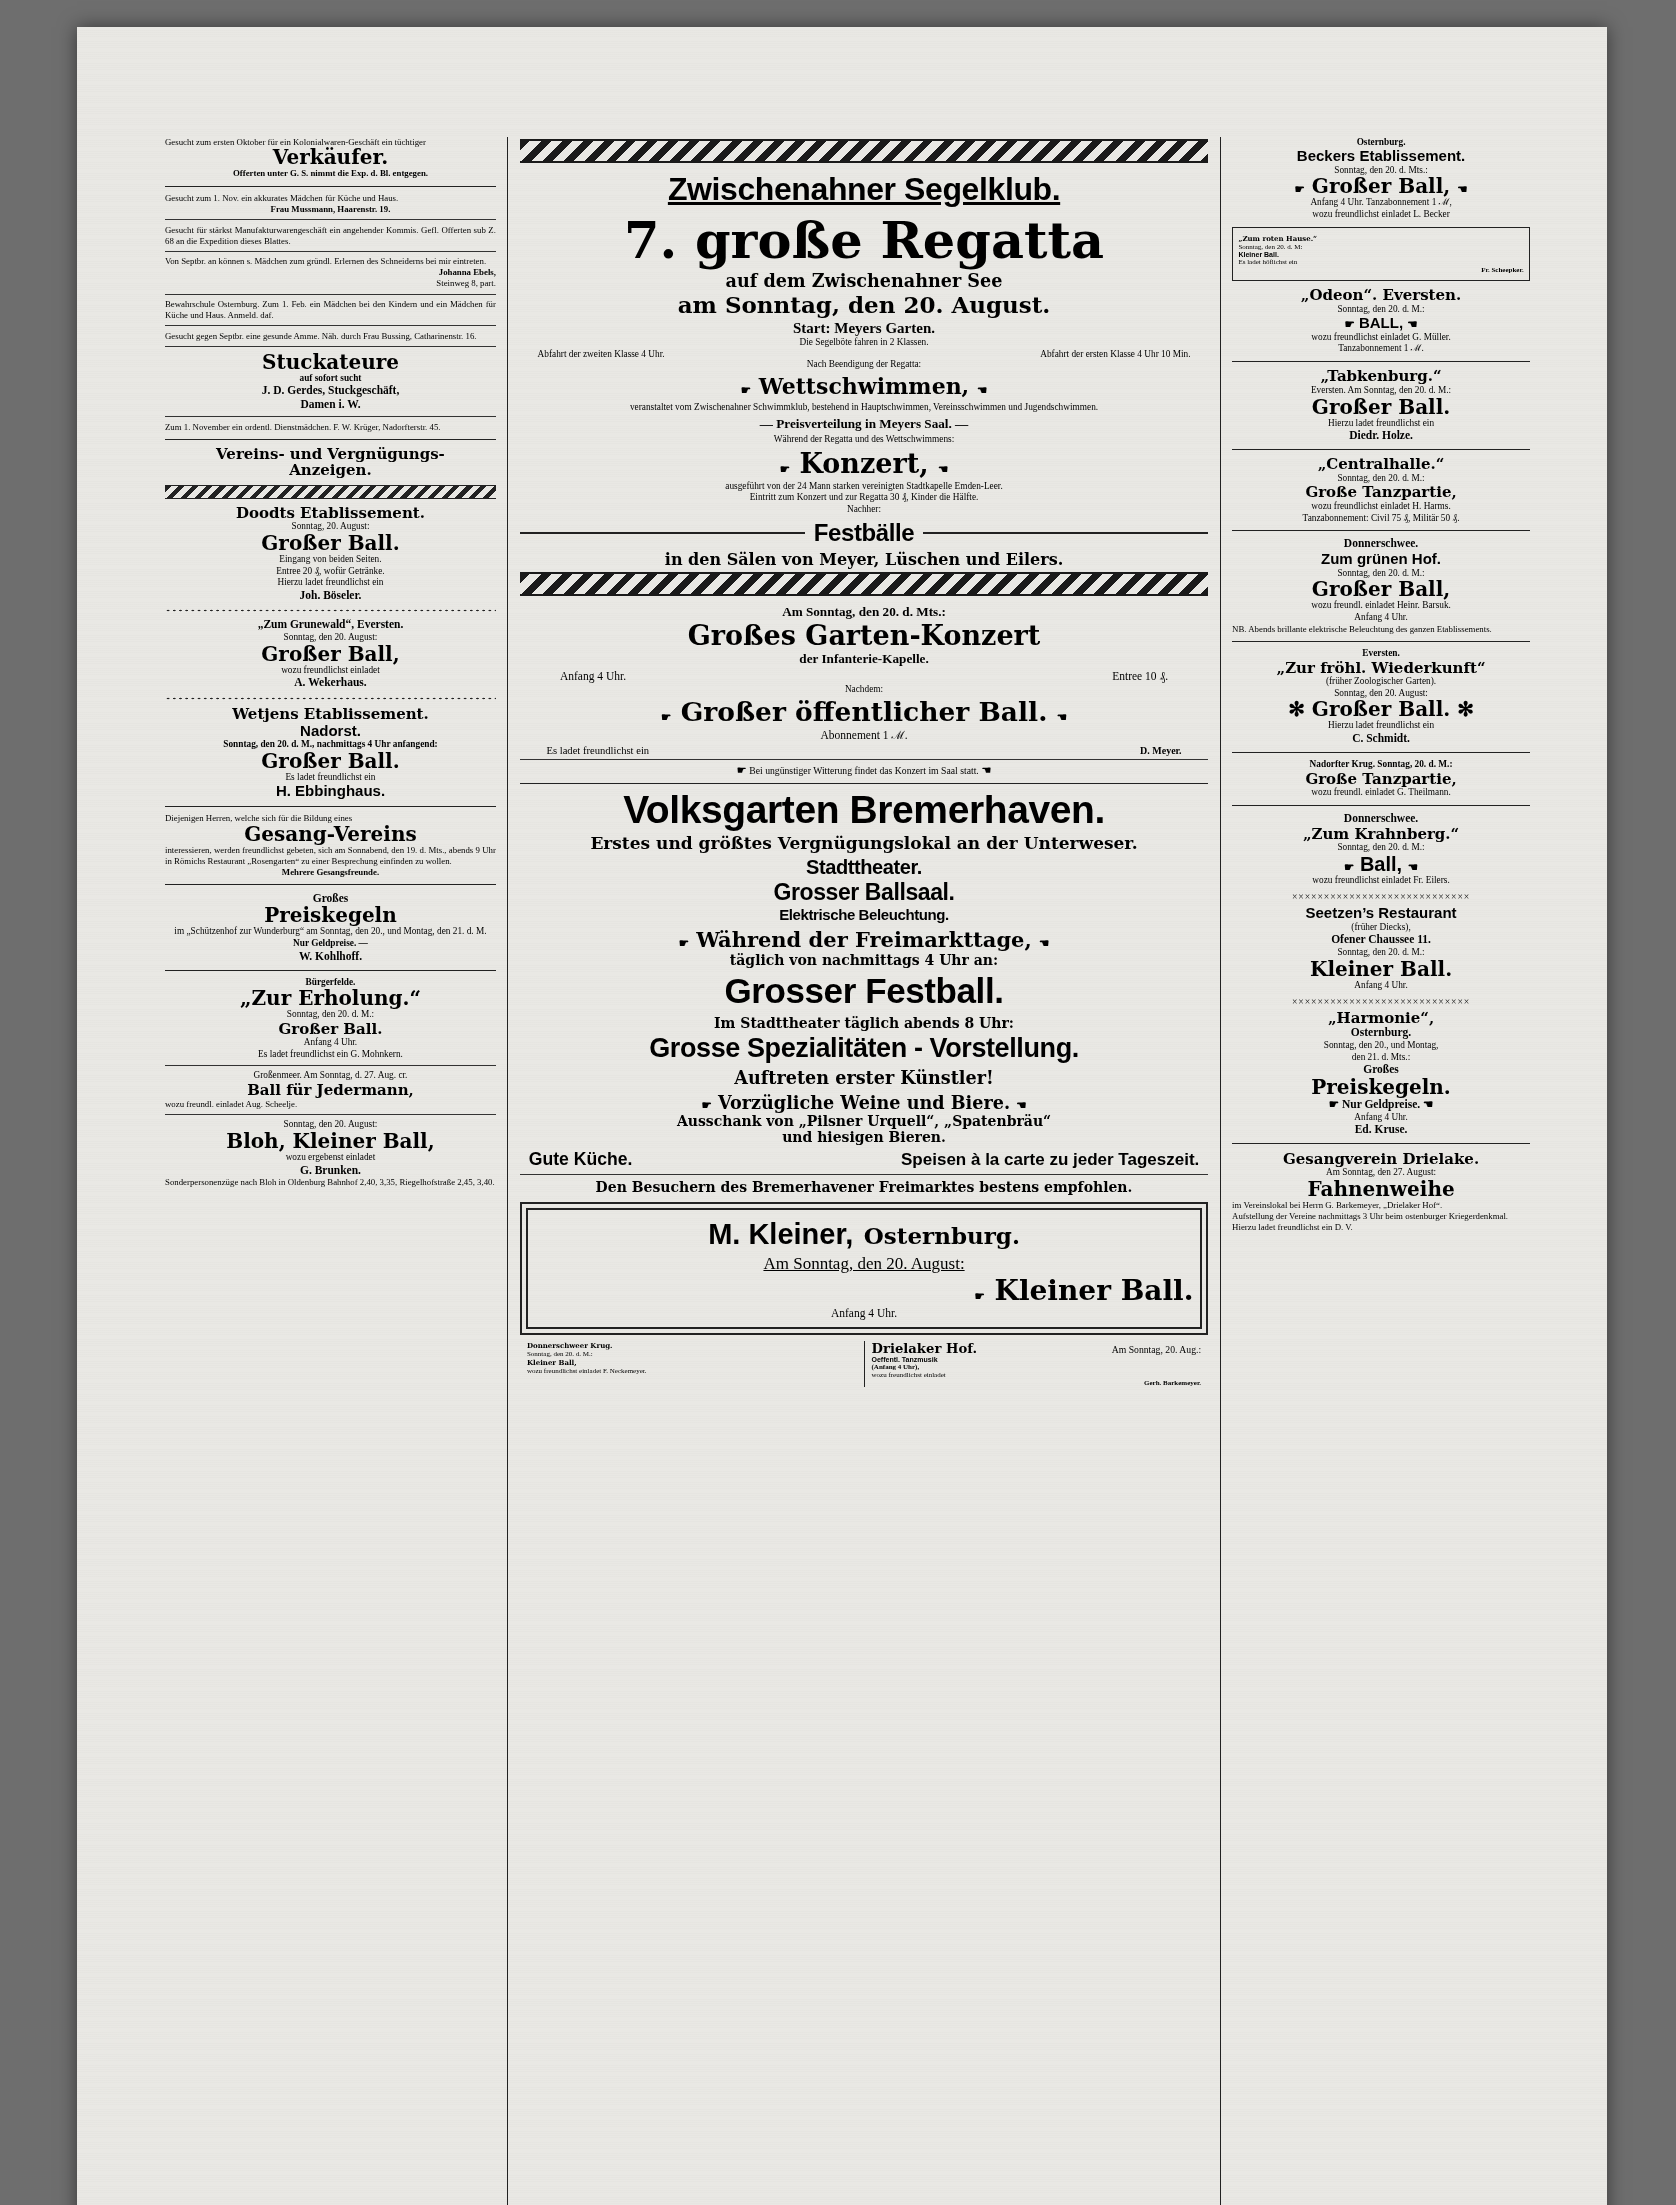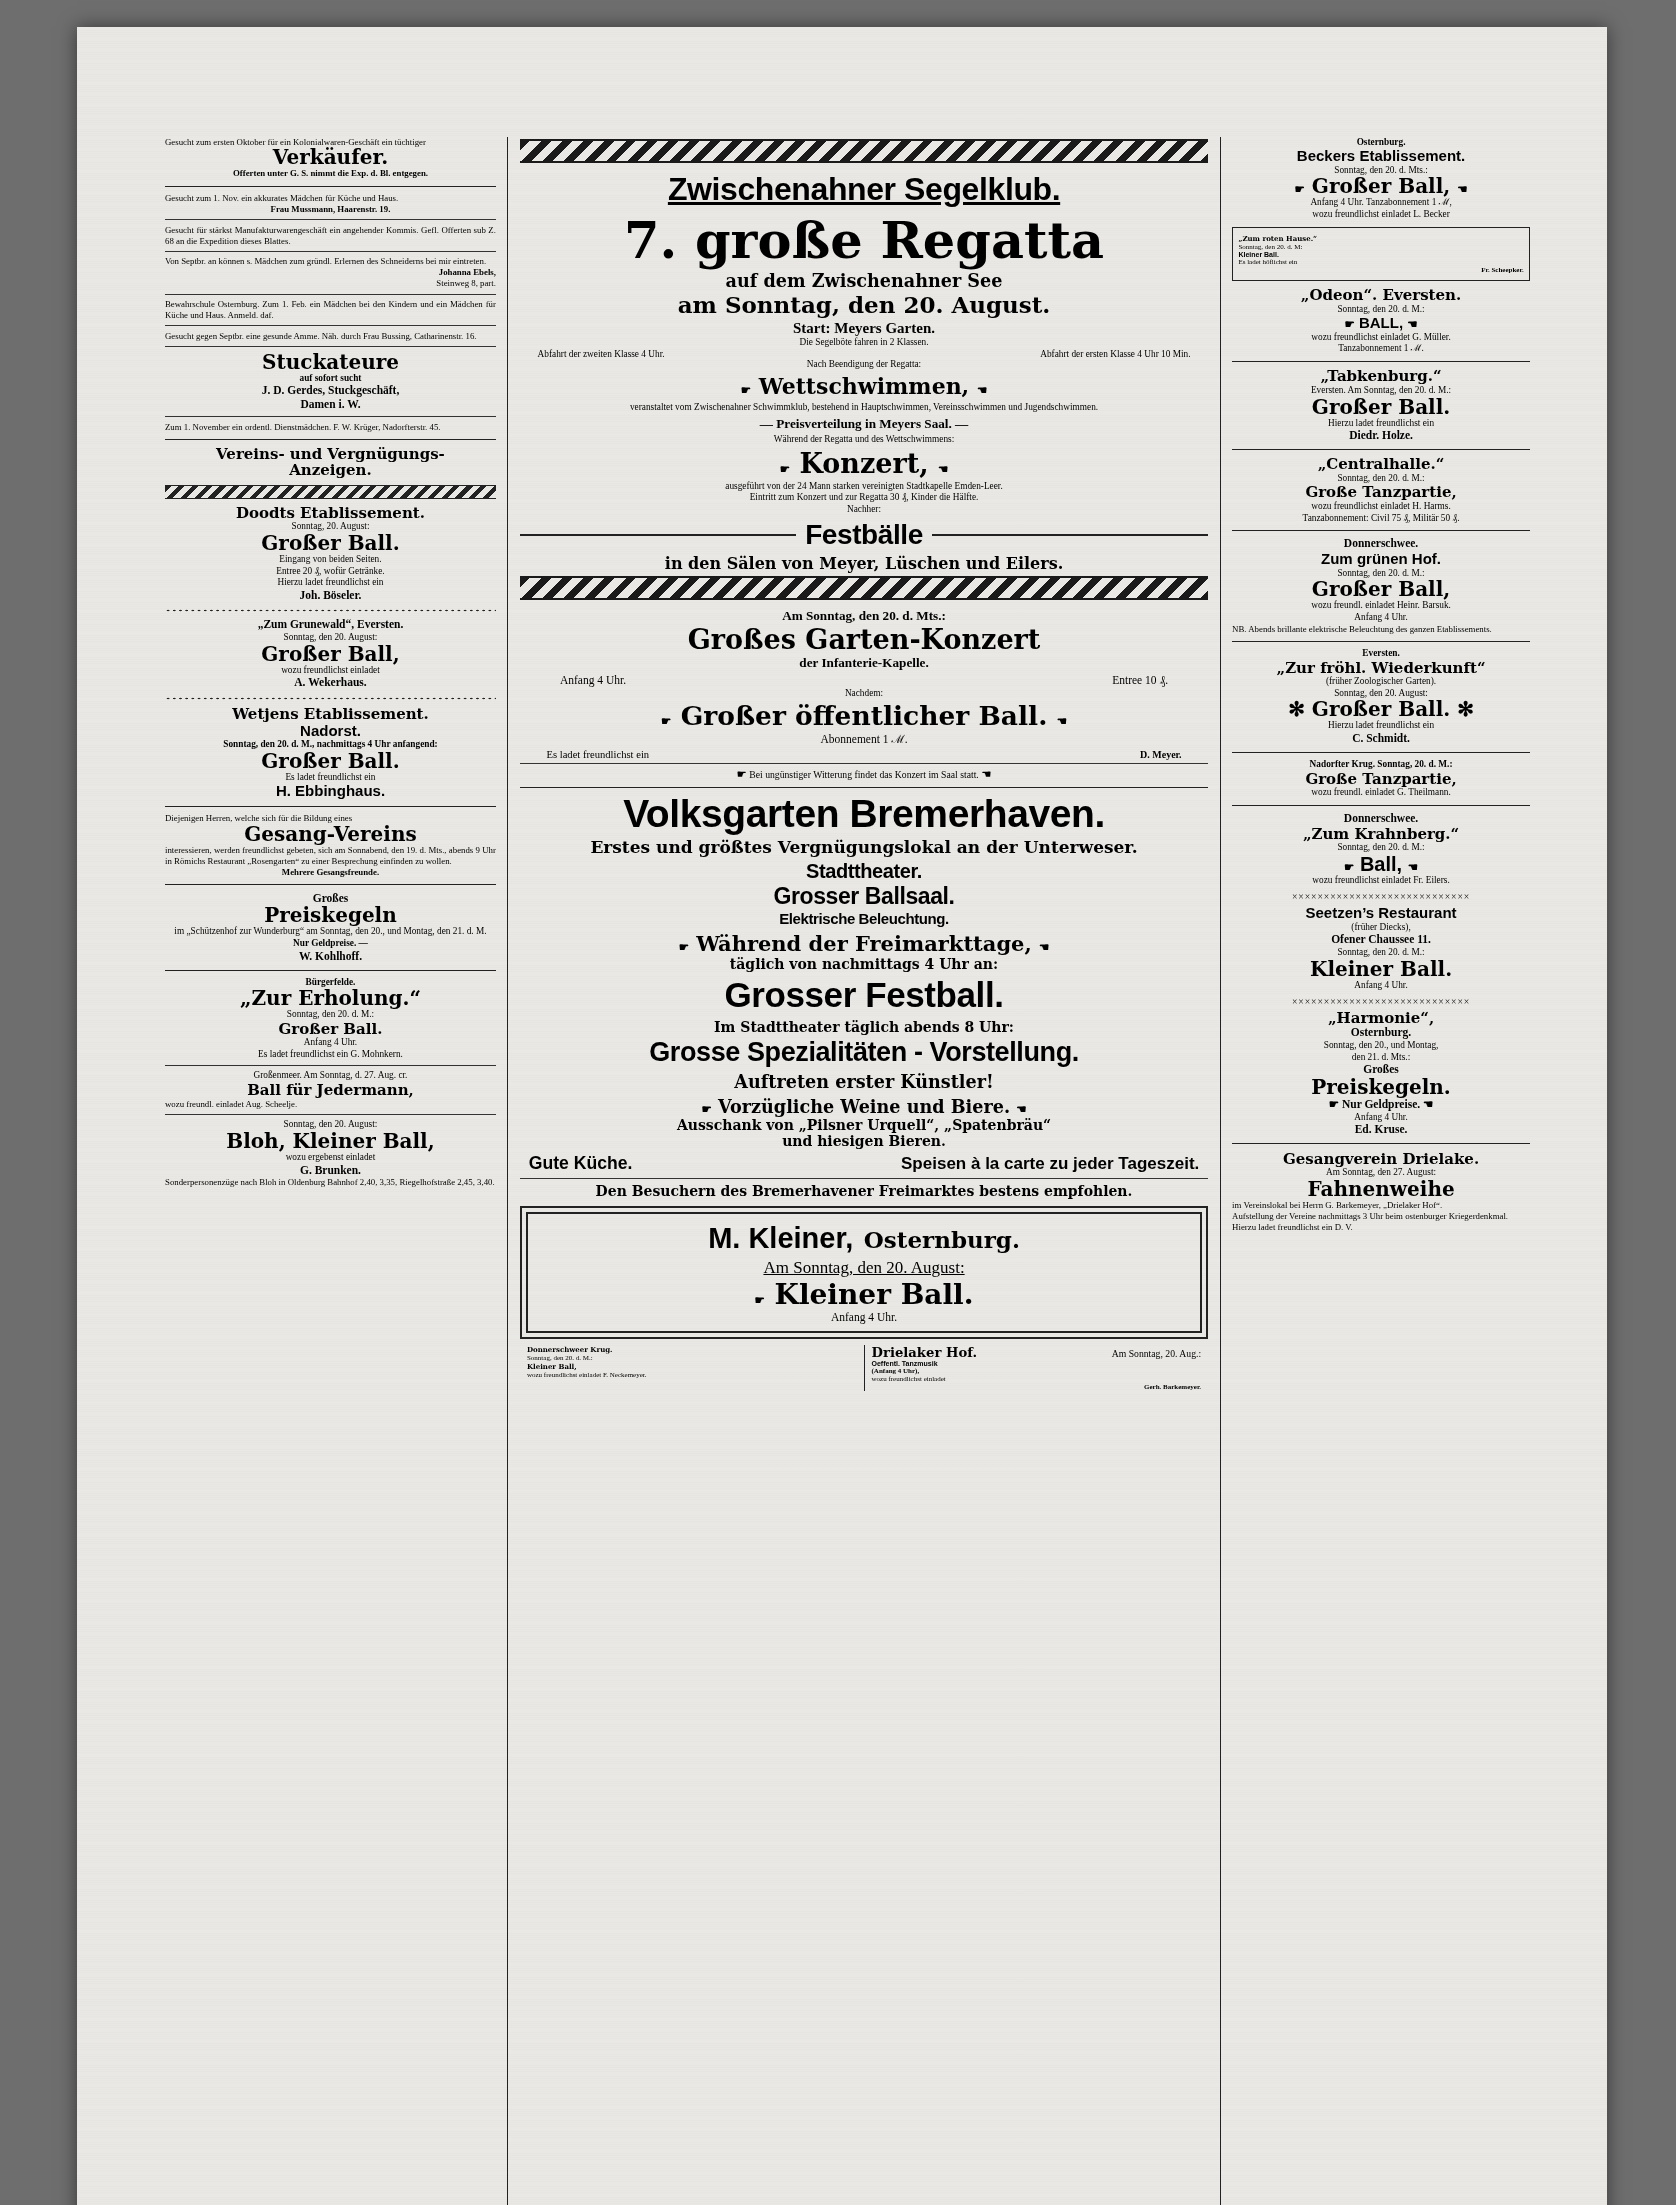--- a/index.html
+++ b/index.html
@@ -244,21 +244,21 @@
         <div class="hugefrak" style="font-size:27px;margin:1.8px 0;">
           <span class="hand">☛</span>
           <span>Konzert,</span>
           <span class="hand">☚</span>
         </div>
         <div class="t4">ausgeführt von der 24 Mann starken vereinigten Stadtkapelle Emden-Leer.</div>
         <div class="t4">Eintritt zum Konzert und zur Regatta 30 ₰, Kinder die Hälfte.</div>
         <div class="t4 right">Nachher:</div>
         <div style="display:flex;align-items:center;gap:8.8px;margin:3.5px 0;">
           <div style="flex:1;border-top:2.6px double #222;"></div>
-          <div class="hugeblk" style="font-size:28px;">Festbälle</div>
+          <div class="hugeblk" style="font-size:24px;">Festbälle</div>
           <div style="flex:1;border-top:2.6px double #222;"></div>
         </div>
         <div class="hugefrak" style="font-size:16px;">in den Sälen von Meyer, Lüschen und Eilers.</div>
       </div>
 
       <div class="bigbar"></div>
 
       <div class="ad">
         <div class="cen b" style="font-size:13.2px;">Am Sonntag, den 20. d. Mts.:</div>
         <div class="hugefrak" style="font-size:27px;">Großes Garten-Konzert</div>
@@ -318,21 +318,21 @@
         <div class="hugefrak" style="font-size:14px;">Den Besuchern des Bremerhavener Freimarktes bestens empfohlen.</div>
       </div>
 
       <div class="boxed2">
         <div class="inner-deco">
           <div style="display:flex;justify-content:center;align-items:baseline;gap:10.6px;">
             <span class="blk" style="font-size:29px;">M. Kleiner,</span>
             <span class="frak" style="font-size:23px;">Osternburg.</span>
           </div>
           <div class="cen" style="font-size:17px;margin-top:2.6px;text-decoration:underline;">Am Sonntag, den 20. August:</div>
-          <div class="hugefrak" style="font-size:28px;">
+          <div class="hugefrak" style="font-size:28px;text-align:right;">
             <span class="hand">☛</span>
             <span>Kleiner Ball.</span>
           </div>
           <div class="cen" style="font-size:11.5px;">Anfang 4 Uhr.</div>
         </div>
       </div>
 
       <div class="two">
         <div>
           <div class="t2 frak">Donnerschweer Krug.</div>

